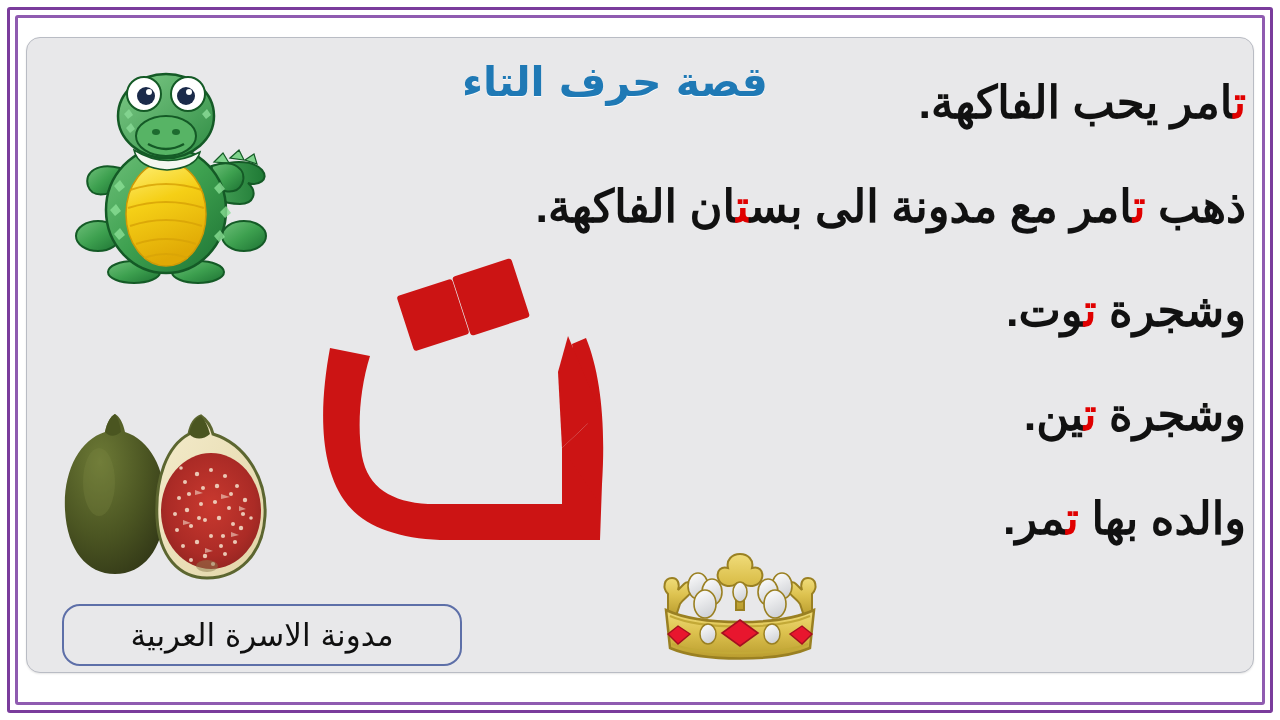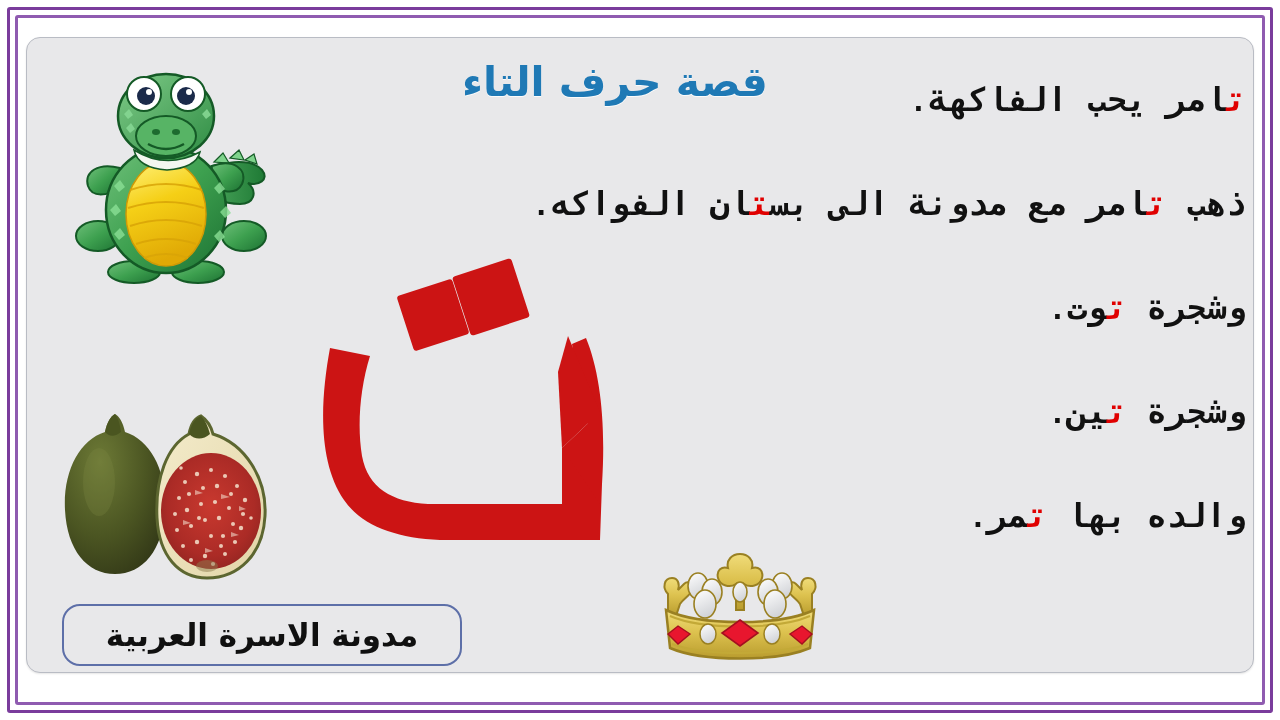--- a/index.html
+++ b/index.html
@@ -70,22 +70,22 @@
   }
 
   
   .story {
     position: absolute;
     right: 34px;
     top: 74px;
     width: 560px;
     direction: rtl;
     text-align: right;
-    font-family: Liberation Mono, monospace;
-    font-size: 33px;
+    font-family: Liberation Sans, sans-serif;
+    font-size: 45px;
     font-weight: bold;
     color: #111111;
     line-height: 1.0;
   }
   .story-line {
     height: 104px;
     line-height: 54px;
     white-space: nowrap;
     padding-top: 2px;
     box-sizing: border-box;
@@ -119,21 +119,21 @@
     border-radius: 18px;
     box-sizing: border-box;
     display: flex;
     align-items: center;
     justify-content: center;
     direction: rtl;
   }
   .badge-text {
     font-family: "DejaVu Sans", sans-serif;
     font-size: 31px;
-    font-weight: bold;
+    font-weight: normal;
     color: #101010;
     direction: rtl;
     white-space: nowrap;
   }
 </style>
 </head>
 <body>
 
 <div id="poster">
 
@@ -372,21 +372,21 @@
       <ellipse cx="58" cy="86" rx="8" ry="10" fill="url(#pearlG)" stroke="#9a8022" stroke-width="1.5"></ellipse>
       <ellipse cx="122" cy="86" rx="8" ry="10" fill="url(#pearlG)" stroke="#9a8022" stroke-width="1.5"></ellipse>
     </svg>
   </div>
 
   <div class="story">
     <div class="story-line">
       <span></span><span class="hl">ت</span><span>امر يحب الفاكهة.</span>
     </div>
     <div class="story-line">
-      <span>ذهب </span><span class="hl">ت</span><span>امر مع مدونة الى بس</span><span class="hl">ت</span><span>ان الفواكه.</span>
+      <span>ذهب </span><span class="hl">ت</span><span>امر مع مدونة الى بس</span><span class="hl">ت</span><span>ان الفاكهة.</span>
     </div>
     <div class="story-line">
       <span>وشجرة </span><span class="hl">ت</span><span>وت.</span>
     </div>
     <div class="story-line">
       <span>وشجرة </span><span class="hl">ت</span><span>ين.</span>
     </div>
     <div class="story-line">
       <span>والده بها </span><span class="hl">ت</span><span>مر.</span>
     </div>

